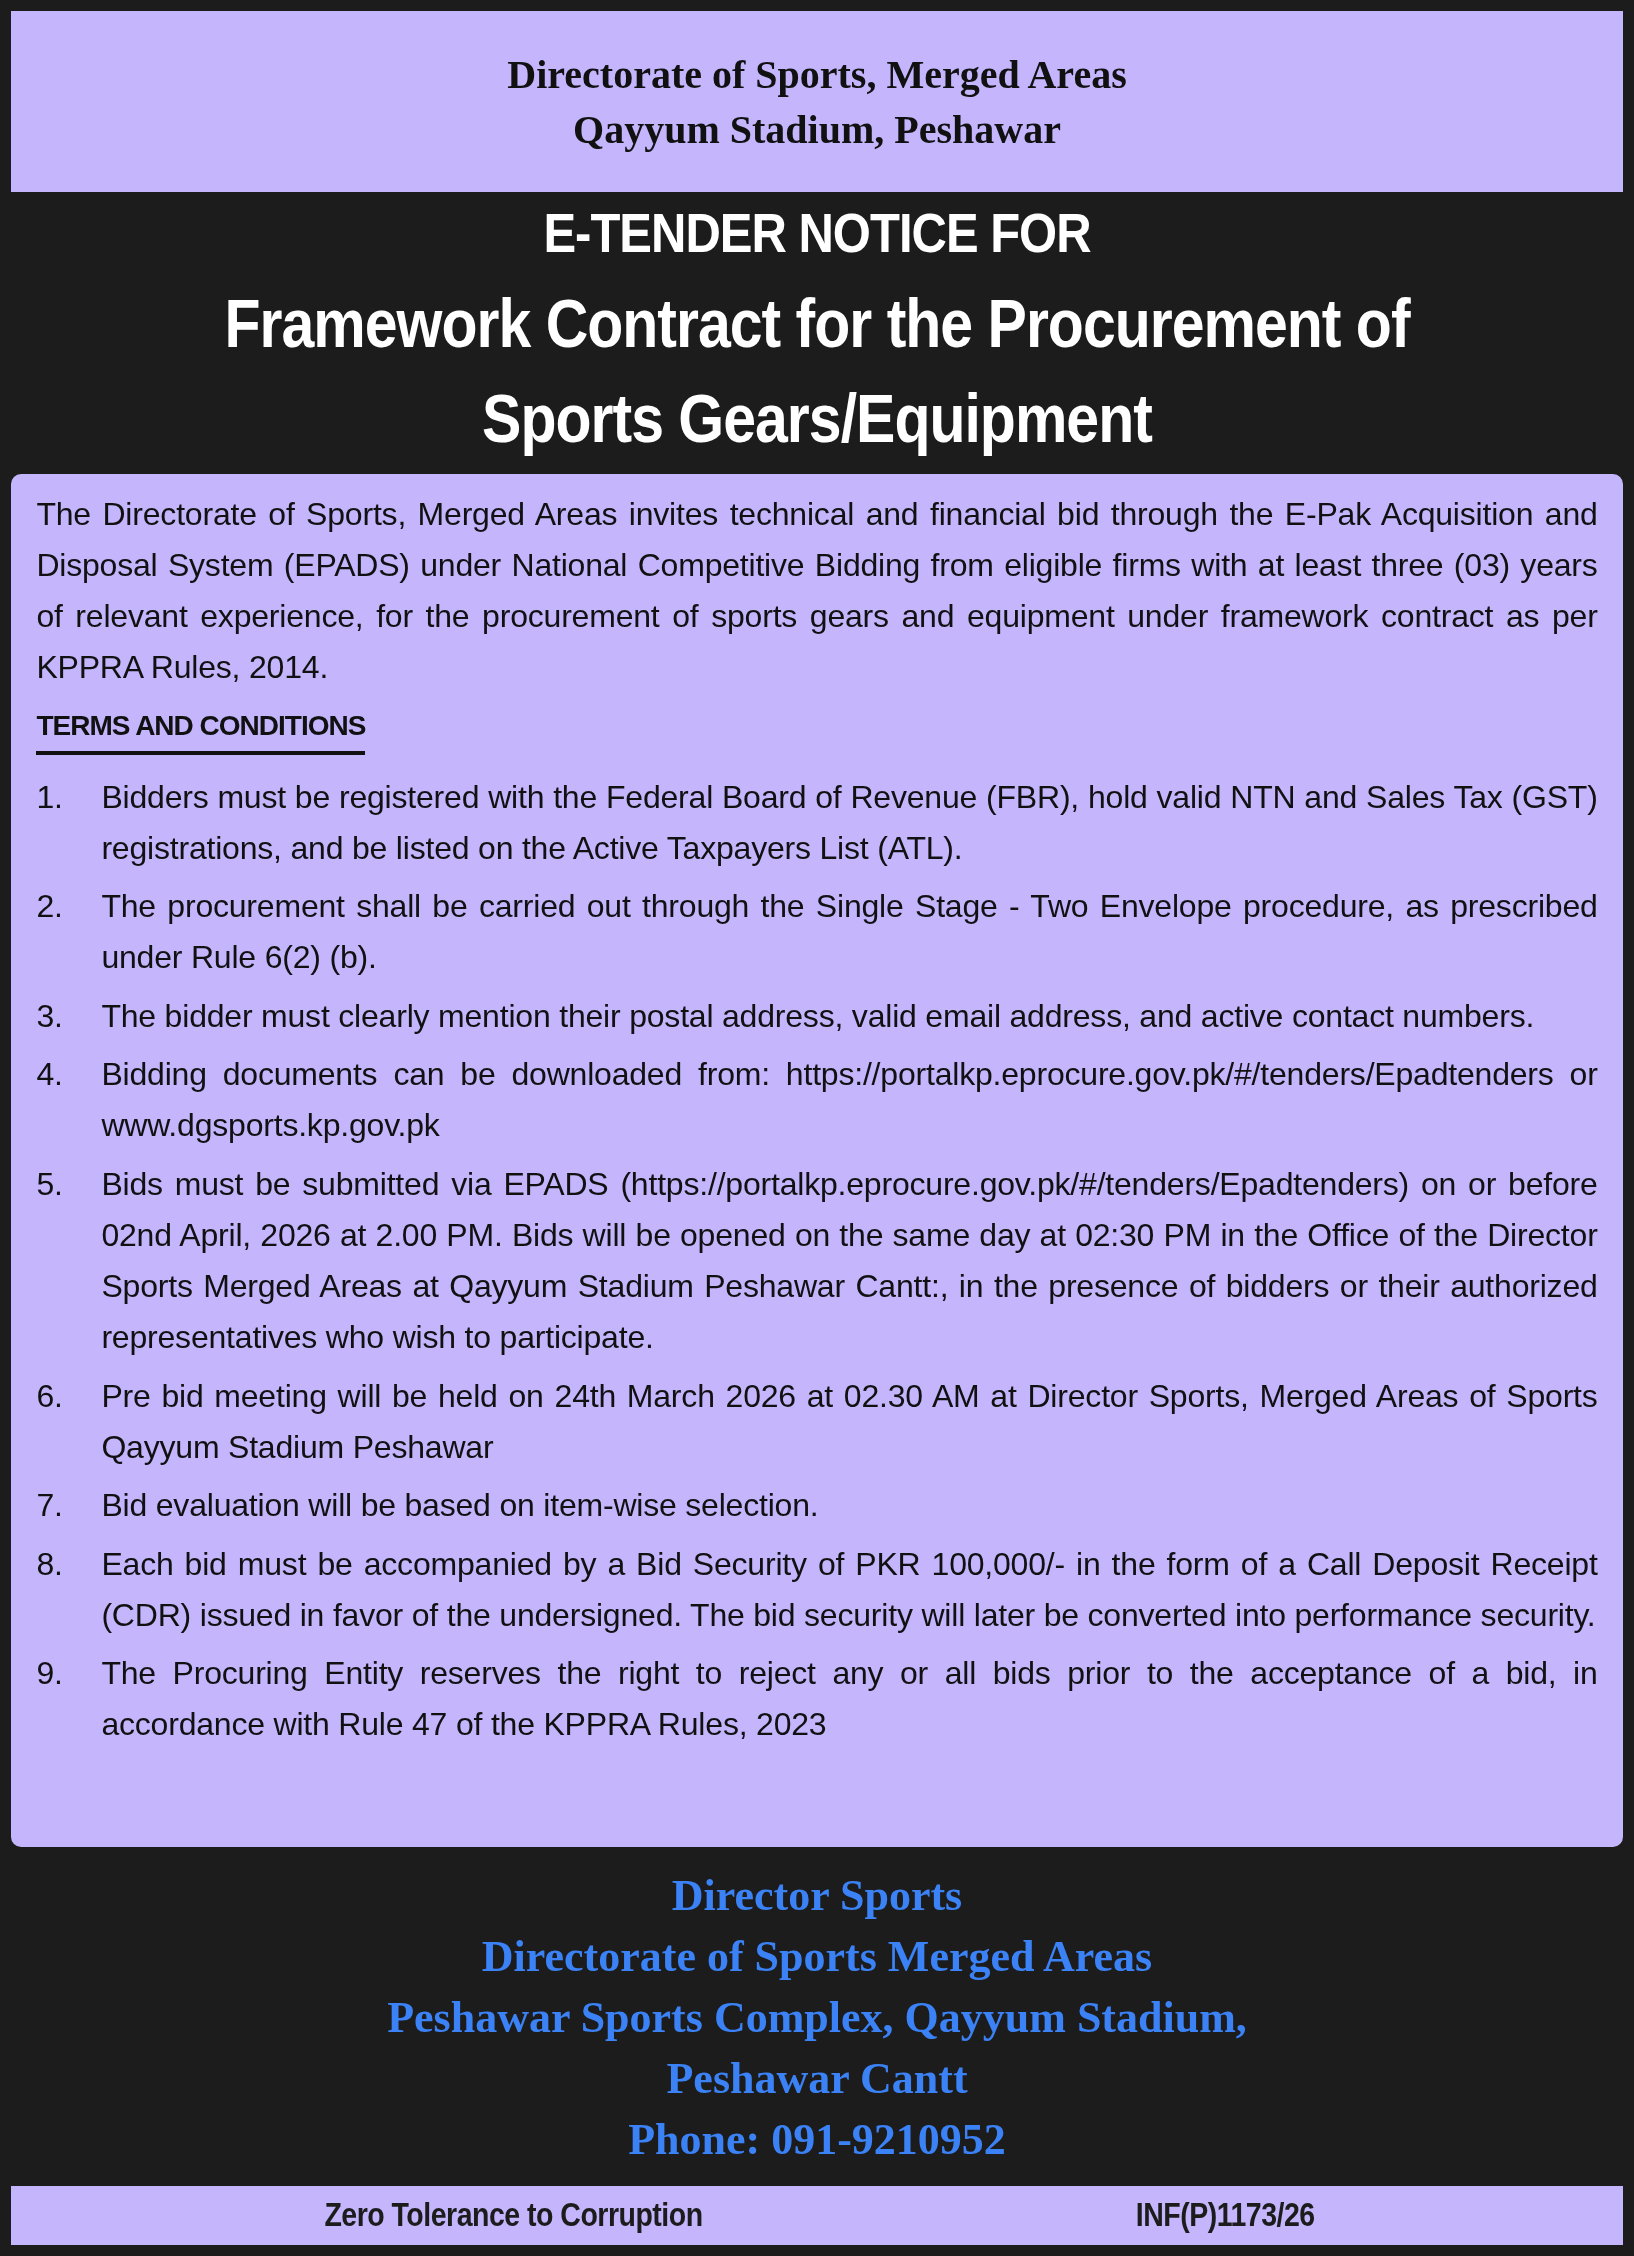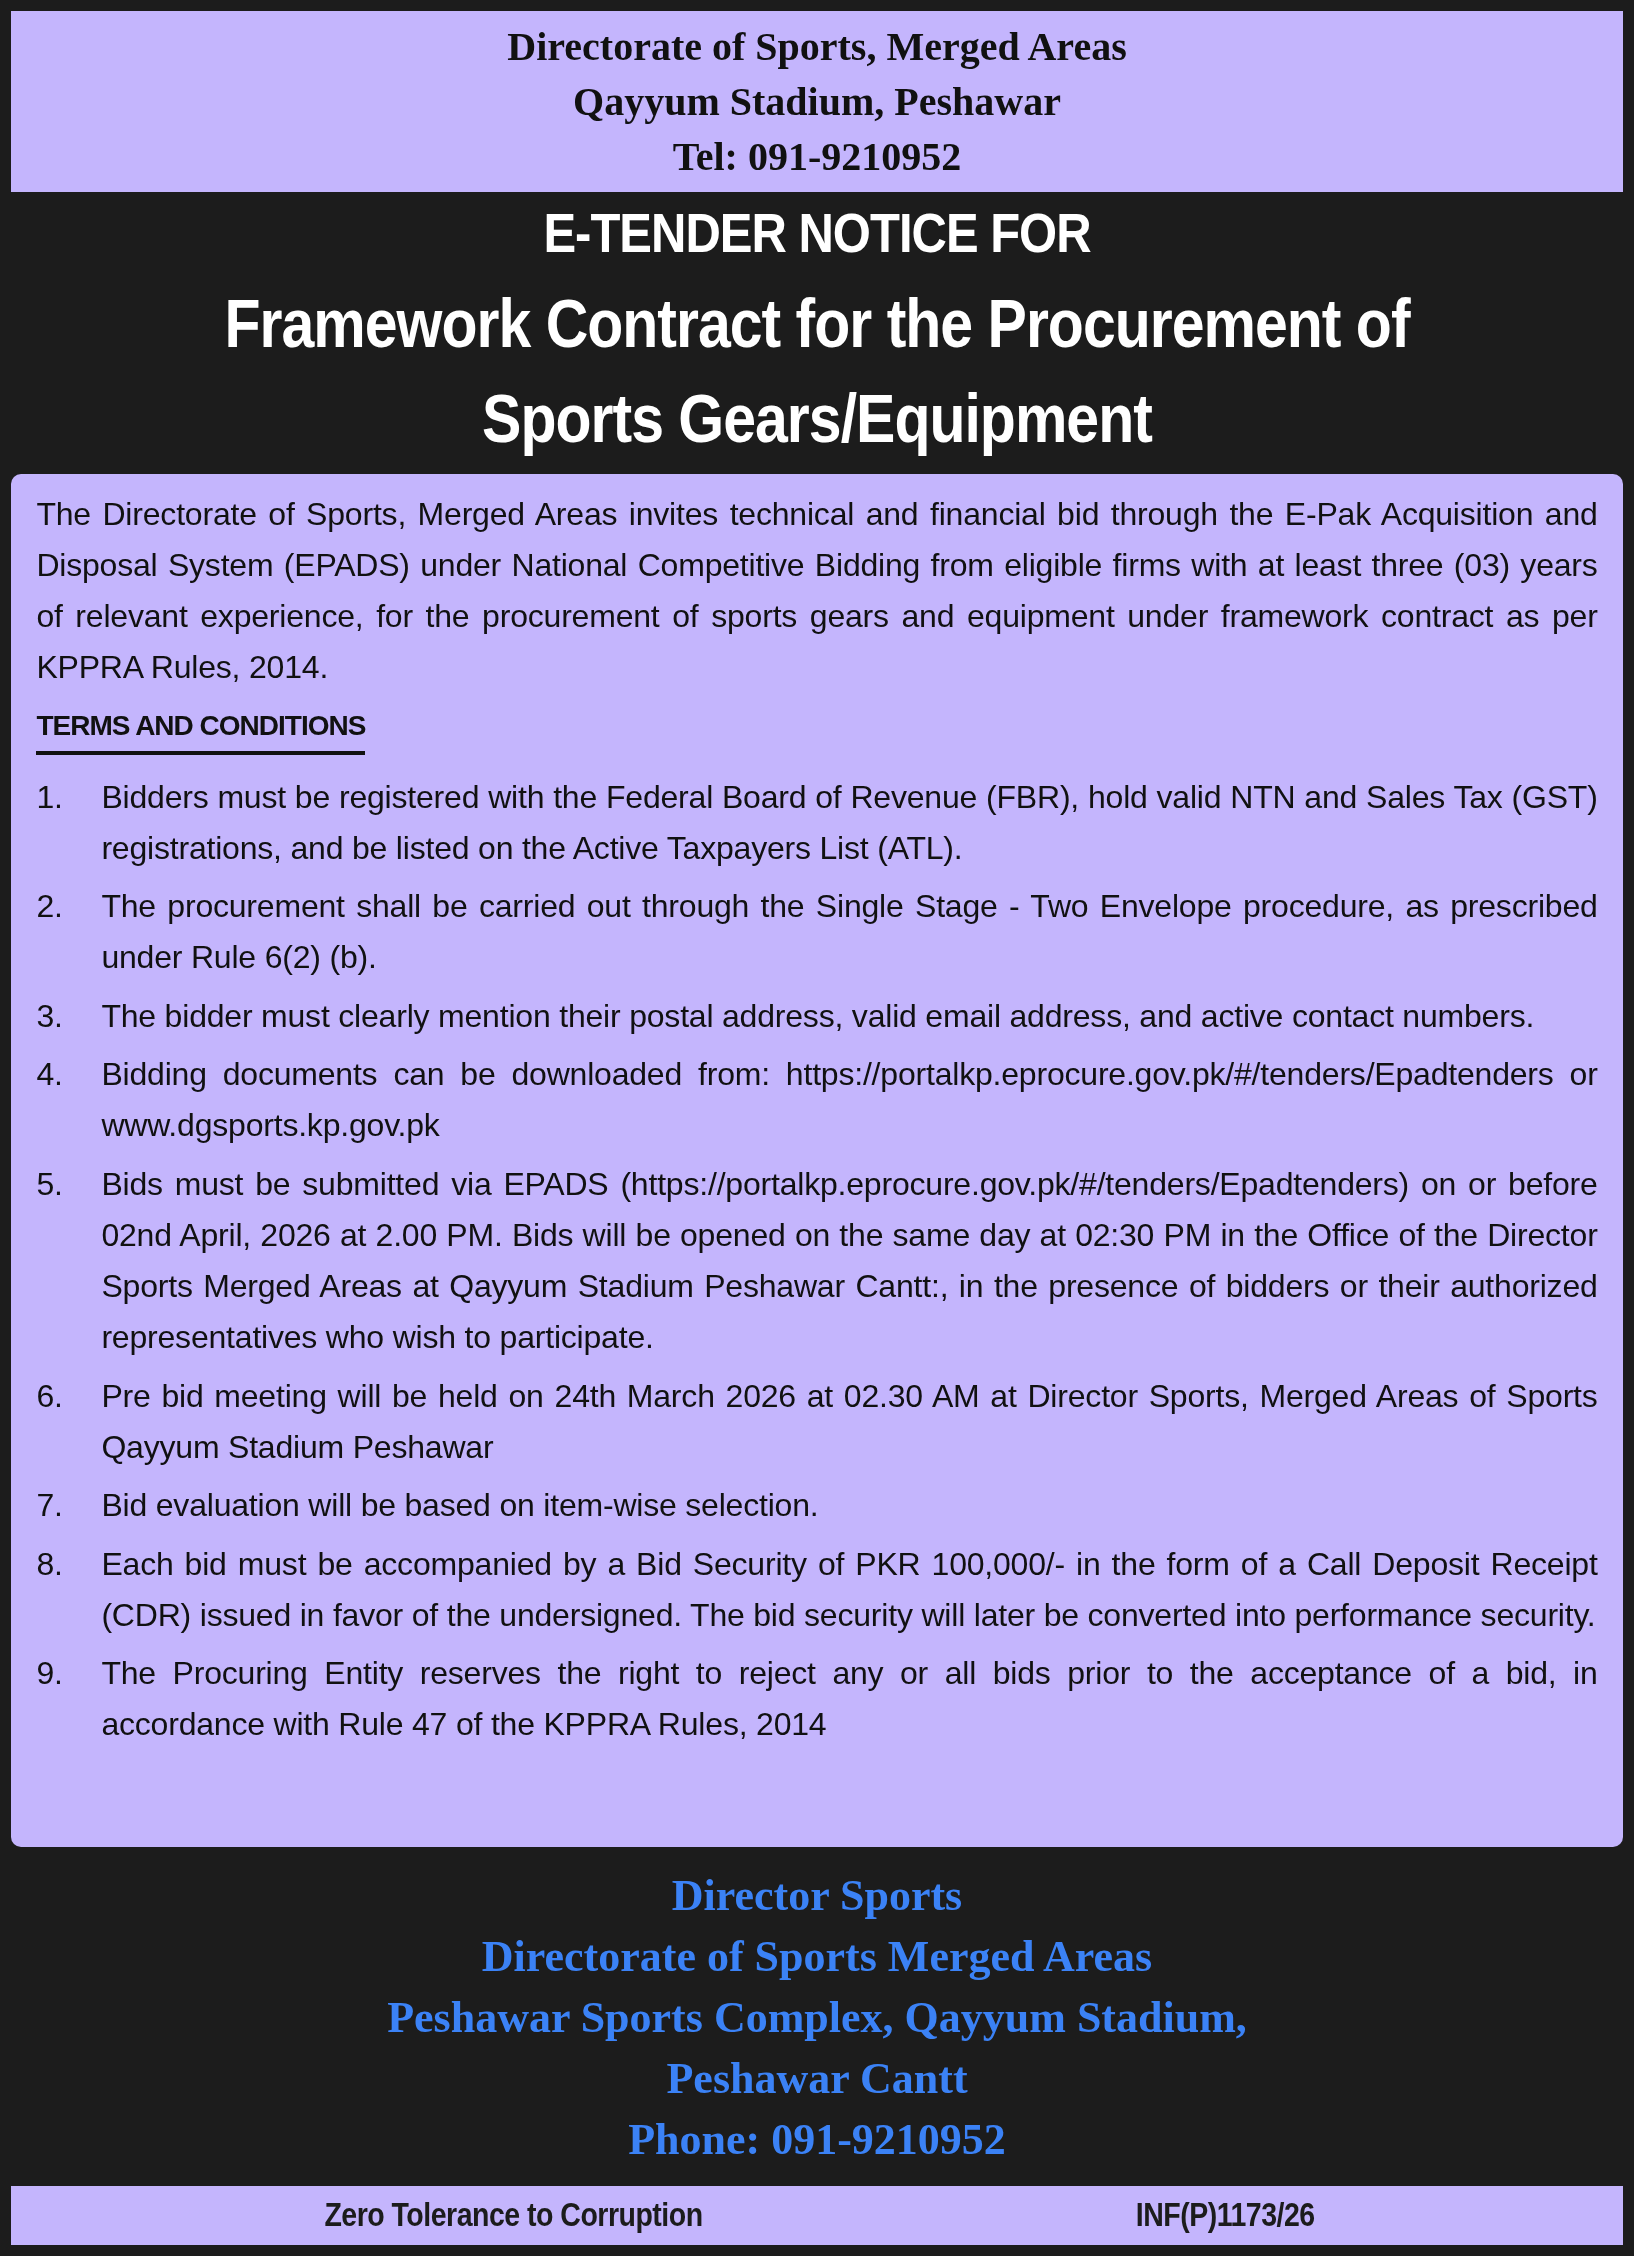--- a/index.html
+++ b/index.html
@@ -126,21 +126,20 @@
   }
 </style>
 </head>
 <body>
 
 <div class="page">
 
   <header class="paper letterhead">
     <div>Directorate of Sports, Merged Areas</div>
     <div>Qayyum Stadium, Peshawar</div>
-    <div>Tel: 091-9210952</div>
   </header>
 
   <div class="title-band">
     <div class="band-line band-small">
       <span class="band-text">E-TENDER NOTICE FOR</span>
     </div>
     <div class="band-line">
       <span class="band-text">Framework Contract for the Procurement of</span>
     </div>
     <div class="band-line">
@@ -183,21 +182,21 @@
       <div class="term-item">
         <span class="term-num">7.</span>
         <span class="term-text">Bid evaluation will be based on item-wise selection.</span>
       </div>
       <div class="term-item">
         <span class="term-num">8.</span>
         <span class="term-text">Each bid must be accompanied by a Bid Security of PKR 100,000/- in the form of a Call Deposit Receipt (CDR) issued in favor of the undersigned. The bid security will later be converted into performance security.</span>
       </div>
       <div class="term-item">
         <span class="term-num">9.</span>
-        <span class="term-text">The Procuring Entity reserves the right to reject any or all bids prior to the acceptance of a bid, in accordance with Rule 47 of the KPPRA Rules, 2014</span>
+        <span class="term-text">The Procuring Entity reserves the right to reject any or all bids prior to the acceptance of a bid, in accordance with Rule 47 of the KPPRA Rules, 2023</span>
       </div>
     </div>
   </main>
 
   <div class="sig-block">
     <div>Director Sports</div>
     <div>Directorate of Sports Merged Areas</div>
     <div>Peshawar Sports Complex, Qayyum Stadium,</div>
     <div>Peshawar Cantt</div>
     <div>Phone: 091-9210952</div>

